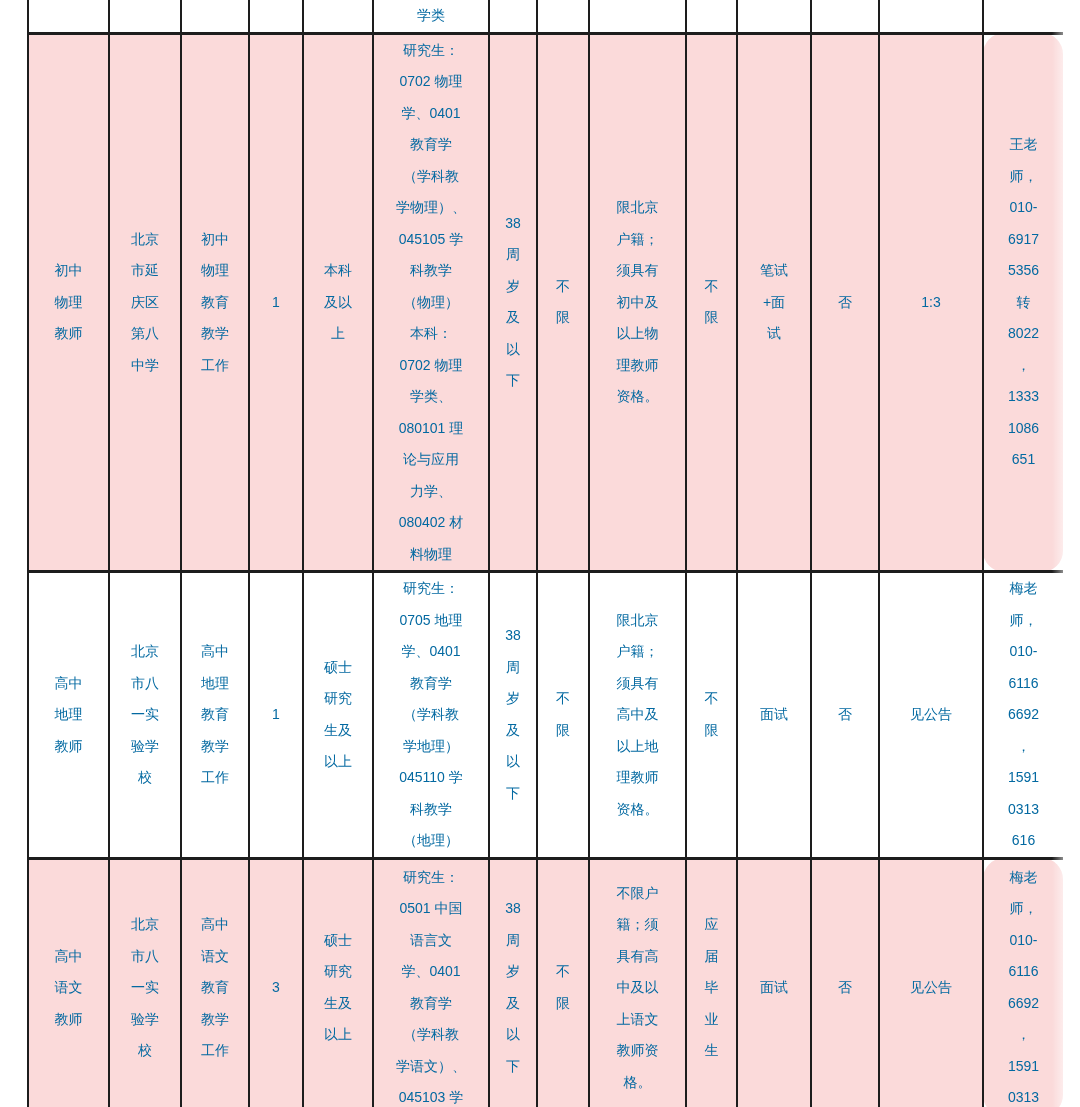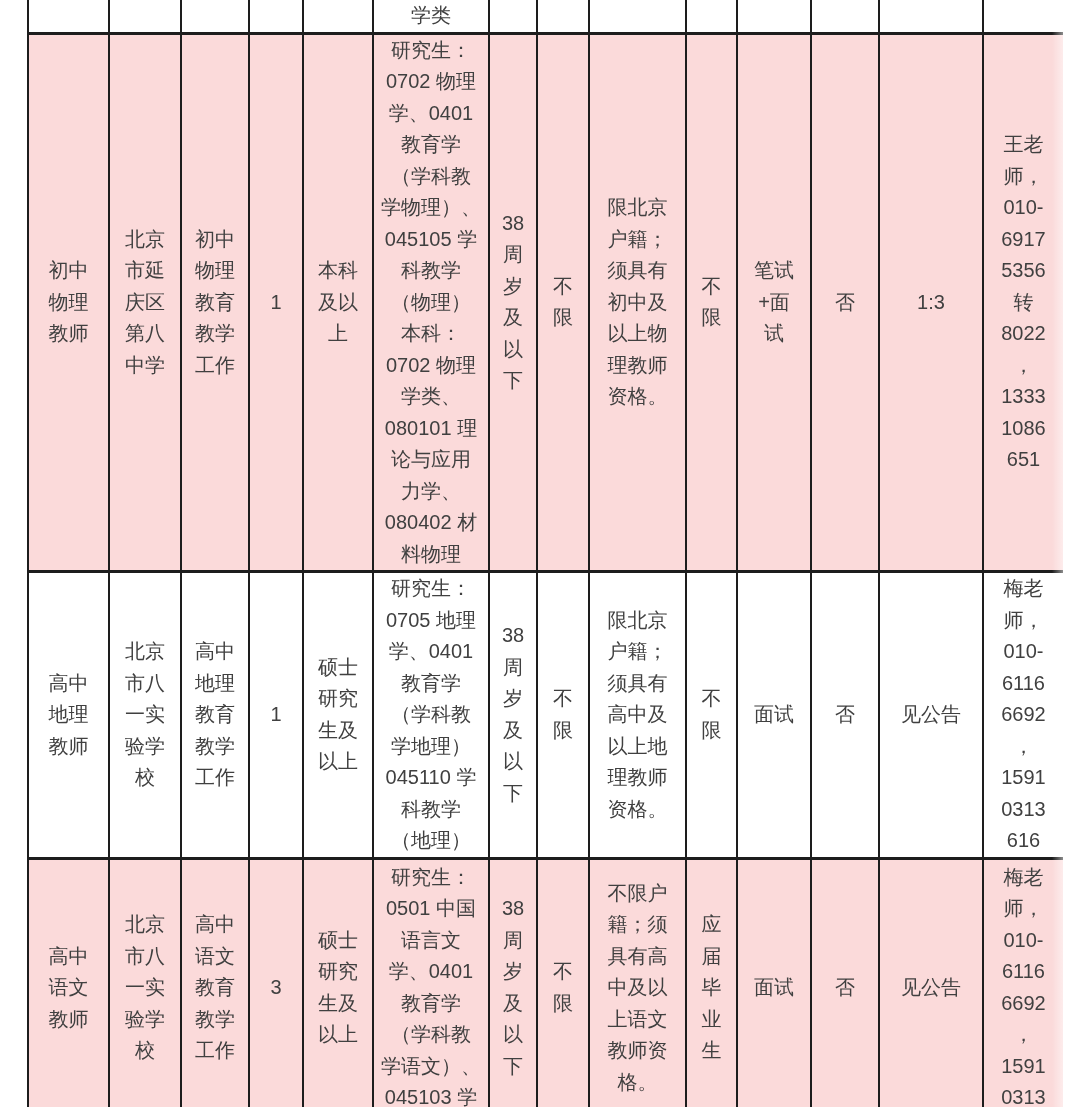--- a/index.html
+++ b/index.html
@@ -23,28 +23,28 @@
   }
   table.recruit td {
     border-left: 2px solid #1d1d1d;
     border-right: 2px solid #1d1d1d;
     border-top: 3px solid #1d1d1d;
     border-bottom: 3px solid #1d1d1d;
     padding: 0;
     text-align: center;
     vertical-align: middle;
     white-space: pre-line;
-    font-size: 20px;
+    font-size: 14px;
     line-height: 31.5px;
-    color: #404040;
+    color: #0369a1;
     overflow: hidden;
   }
   table.recruit tr.partial td { border-top: none; }
   table.recruit tr:last-child td { border-bottom: none; }
-  table.recruit td:last-child { border-right: none; }
+  table.recruit td:last-child { border-right: none; border-radius: 21px; }
   tr.row-pink td { background: #fbdada; }
   tr.row-white td { background: #ffffff; }
   .fade-right {
     position: absolute;
     top: 0; right: 0;
     width: 28px; height: 100%;
     background: linear-gradient(to right, rgba(255,255,255,0), #ffffff 80%);
     pointer-events: none;
   }
   

